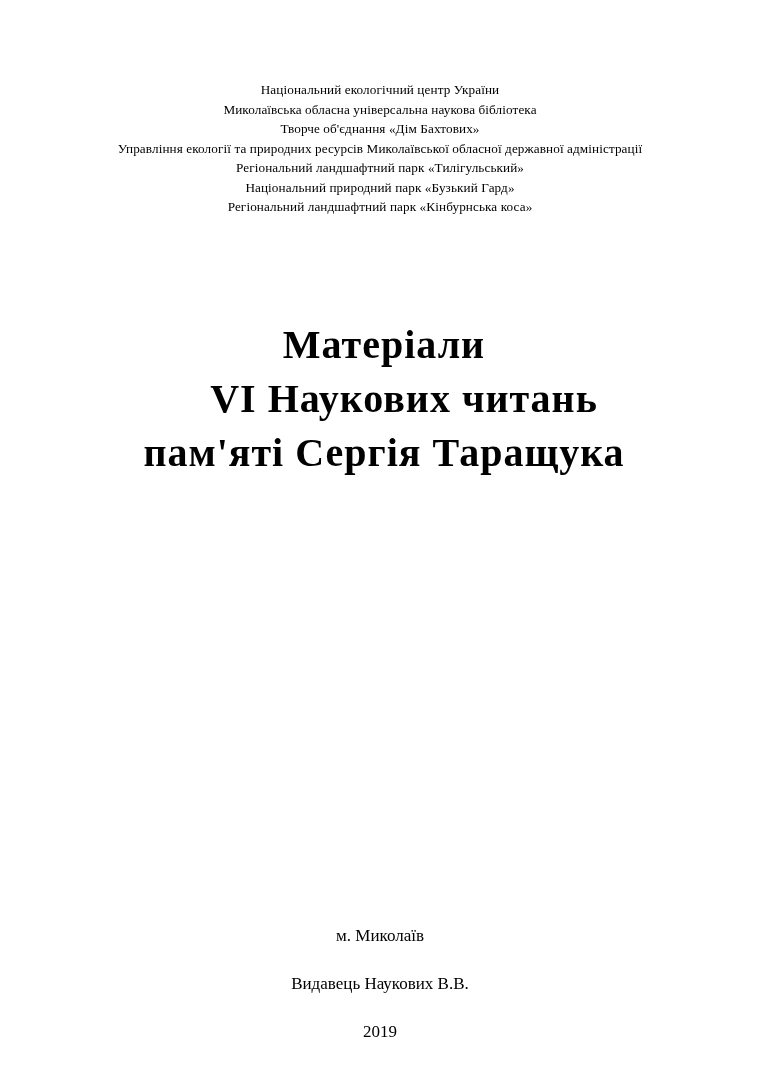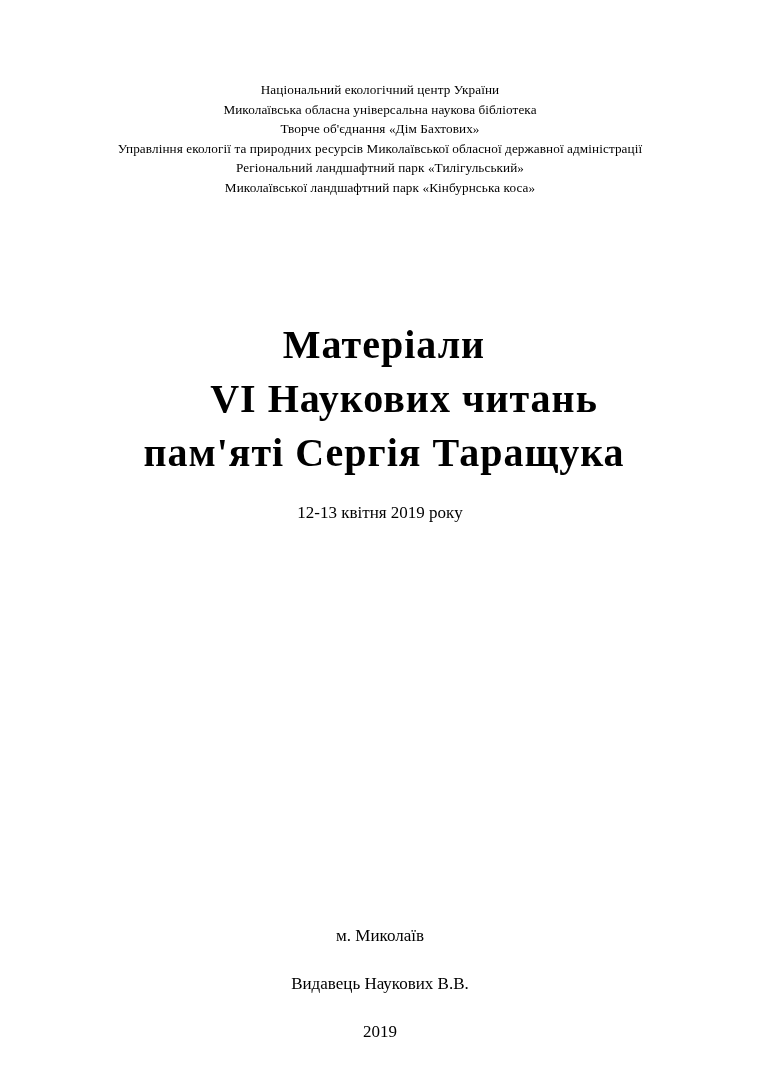--- a/index.html
+++ b/index.html
@@ -79,28 +79,28 @@
 <body>
 
 <div class="page">
 
   <div class="orgs">
     <div class="org-line">Національний екологічний центр України</div>
     <div class="org-line">Миколаївська обласна універсальна наукова бібліотека</div>
     <div class="org-line">Творче об'єднання «Дім Бахтових»</div>
     <div class="org-line">Управління екології та природних ресурсів Миколаївської обласної державної адміністрації</div>
     <div class="org-line">Регіональний ландшафтний парк «Тилігульський»</div>
-    <div class="org-line">Миколаївської ландшафтний парк «Кінбурнська коса»</div>
+    <div class="org-line">Національний природний парк «Бузький Гард»</div>
+    <div class="org-line">Регіональний ландшафтний парк «Кінбурнська коса»</div>
   </div>
 
   <div class="title-block">
     <div class="title-line line1">Матеріали</div>
     <div class="title-line line2">VI Наукових читань</div>
     <div class="title-line line3">пам'яті Сергія Таращука</div>
-    <div class="dates">12-13 квітня 2019 року</div>
   </div>
 
   <div class="imprint">
     <div class="imprint-line">м. Миколаїв</div>
     <div class="imprint-line">Видавець Наукових В.В.</div>
     <div class="imprint-line">2019</div>
   </div>
 
 </div>
 

